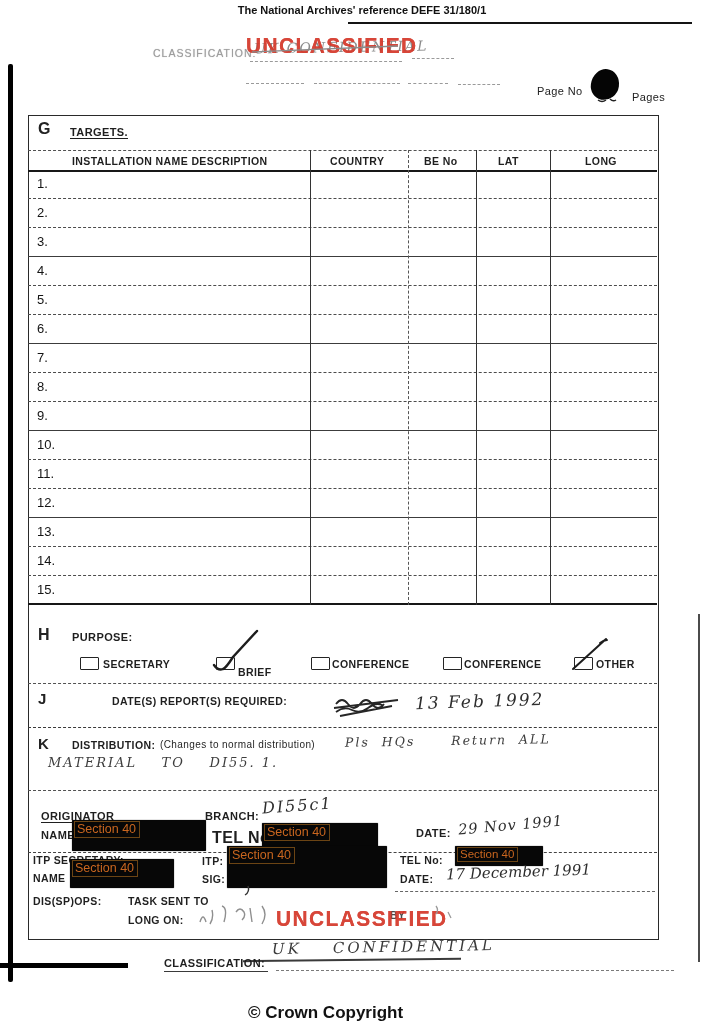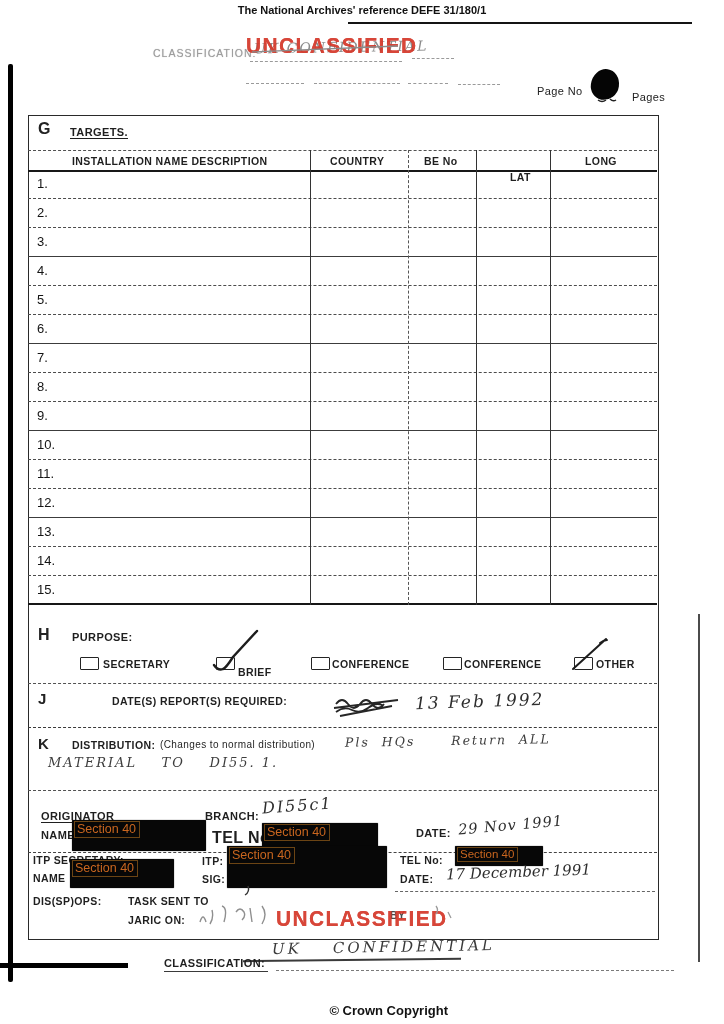--- a/index.html
+++ b/index.html
@@ -70,21 +70,21 @@
 <div class="frame"></div>
 
 <div class="seclet" style="left:38px;top:120px;">G</div>
 <div class="lbl" style="left:70px;top:126px;font-size:11px;text-decoration:underline;text-underline-offset:2px;">TARGETS.</div>
 
 <div class="hl" style="left:28px;top:150px;width:629px;"></div>
 
 <div class="lbl" style="left:72px;top:155px;">INSTALLATION NAME DESCRIPTION</div>
 <div class="lbl" style="left:330px;top:155px;">COUNTRY</div>
 <div class="lbl" style="left:424px;top:155px;">BE No</div>
-<div class="lbl" style="left:510px;top:155px;margin-top:16px;">LAT</div>
+<div class="lbl" style="left:498px;top:155px;">LAT</div>
 <div class="lbl" style="left:585px;top:155px;">LONG</div>
 
 <div class="hl solid" style="left:28px;top:170px;width:629px;"></div>
 
 <div class="g-rows">
   <div class="g-row">
       <span class="g-num">1.</span>
     </div>
   <div class="g-row">
       <span class="g-num">2.</span>
@@ -194,33 +194,33 @@
 <div class="redact" style="left:70px;top:859px;width:104px;height:29px;">
   <span class="sec40">Section 40</span>
 </div>
 <div class="lbl" style="left:202px;top:873px;">SIG:</div>
 <div class="lbl" style="left:400px;top:873px;">DATE:</div>
 <div class="hand" style="left:446px;top:863px;font-size:15px;transform:rotate(-2deg);">17 December 1991</div>
 <div class="hl" style="left:395px;top:891px;width:260px;border-top-color:#666;"></div>
 
 <div class="lbl" style="left:33px;top:895px;">DIS(SP)OPS:</div>
 <div class="lbl" style="left:128px;top:895px;">TASK SENT TO</div>
-<div class="lbl" style="left:128px;top:914px;">JARIC ON:</div>
+<div class="lbl" style="left:128px;top:914px;">LONG ON:</div>
 <div class="lbl" style="left:390px;top:909px;color:#4a4a4a;">BY</div>
 <div class="stamp" style="left:276px;top:906px;">UNCLASSIFIED</div>
 
 <div class="hand" style="left:272px;top:938px;font-size:15px;letter-spacing:3px;color:#3a3a3a;transform:rotate(-1deg);">UK    CONFIDENTIAL</div>
 <div class="abs" style="left:243px;top:959px;width:218px;height:2px;background:#3a3a3a;transform:rotate(-.6deg);"></div>
 
 <div class="abs" style="left:0;top:963px;width:128px;height:5px;background:#000;"></div>
 <div class="lbl" style="left:164px;top:957px;font-size:11px;">CLASSIFICATION:</div>
 <div class="hl thin" style="left:164px;top:971px;width:104px;"></div>
 <div class="hl" style="left:276px;top:970px;width:398px;border-top-color:#7a7a7a;"></div>
 
-<div class="abs" style="left:248px;top:1003px;width:200px;text-align:right;font-size:13px;font-weight:bold;color:#111;">© Crown Copyright</div>
+<div class="abs" style="left:248px;top:1003px;width:200px;text-align:left;font-size:17px;font-weight:bold;color:#111;">© Crown Copyright</div>
 
 <svg class="overlay" width="724" height="1024" viewBox="0 0 724 1024">
 
   <path d="M252,52 L398,46" stroke="#8b8b8b" stroke-width="1.4" fill="none"></path>
 
   <path d="M598,100 q4,3 8,0 M610,99 q3,3 6,1" stroke="#222" stroke-width="1.5" fill="none"></path>
 
   <path d="M214,665 q4,6 9,4 q3,-1 10,-12 L257,631" stroke="#1d1d1d" stroke-width="2.4" fill="none" stroke-linecap="round"></path>
 
   <path d="M573,669 L606,639 M600,643 q4,-3 7,-3" stroke="#1d1d1d" stroke-width="2" fill="none" stroke-linecap="round"></path>

